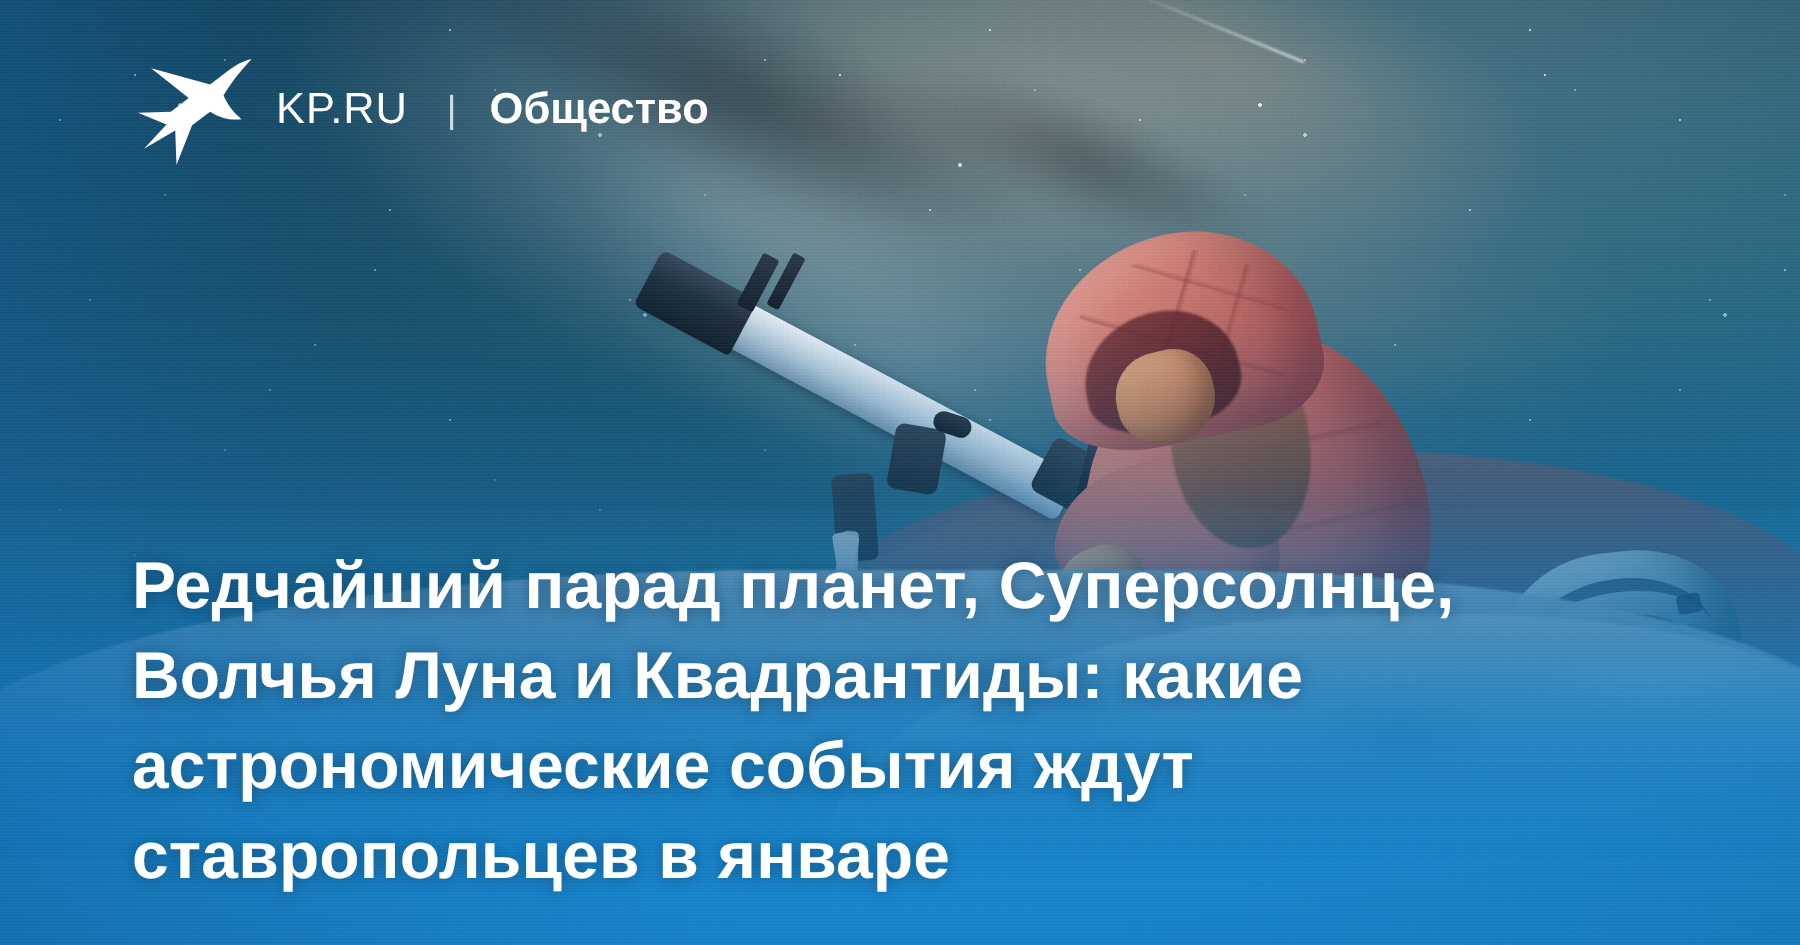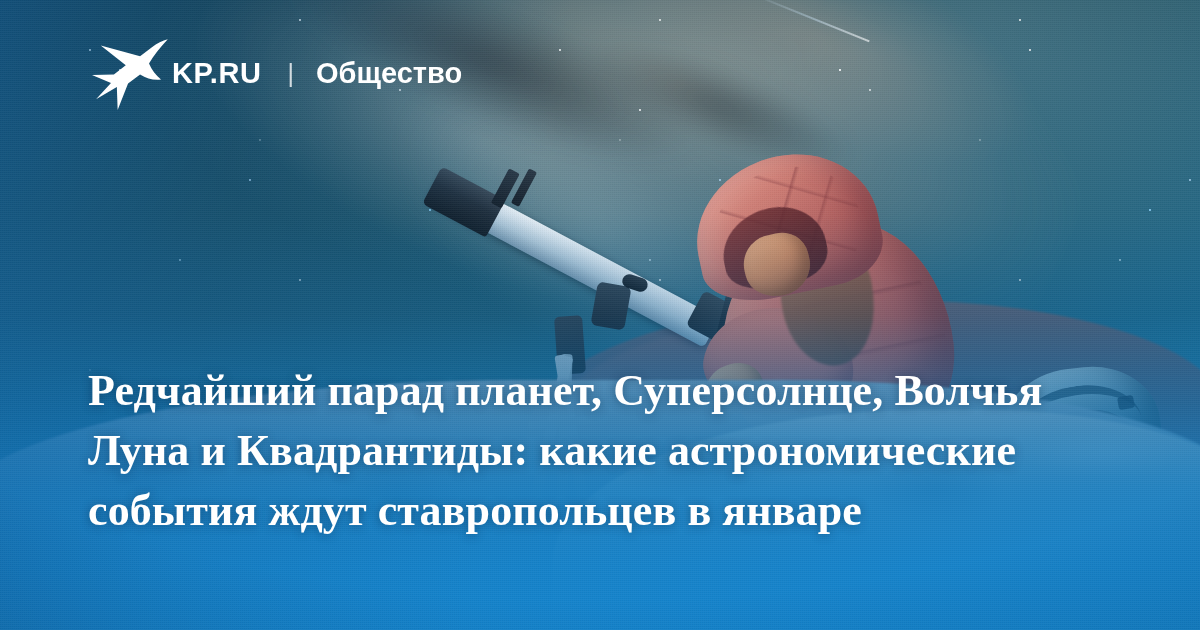--- a/index.html
+++ b/index.html
@@ -496,23 +496,23 @@
     width: 84px;
     height: 78px;
     display: block;
     flex: none;
   }
   .logo-mark svg { display: block; width: 100%; height: 100%; }
 
   .brand-name {
     color: #ffffff;
     font-size: 29px;
-    font-weight: 700;
+    font-weight: 400;
     letter-spacing: .6px;
-    margin-left: 0;
+    margin-left: 12px;
     white-space: nowrap;
   }
   .brand-sep {
     color: rgba(255,255,255,.78);
     font-size: 25px;
     font-weight: 400;
     margin: 0 22px 0 26px;
     line-height: 1;
   }
   .brand-rubric {
@@ -528,21 +528,20 @@
     left: 88px;
     top: 332px;
     width: 1010px;
     z-index: 6;
     color: #ffffff;
     font-size: 44px;
     font-weight: 600;
     line-height: 60px;
     letter-spacing: .1px;
     text-shadow: 0 1px 10px rgba(6,36,64,.42);
-    font-family: Liberation Serif, serif;
   }
 </style>
 </head>
 <body>
 
 <div class="share-card">
 
   <div class="scene">
 
     <div class="sky"></div>

